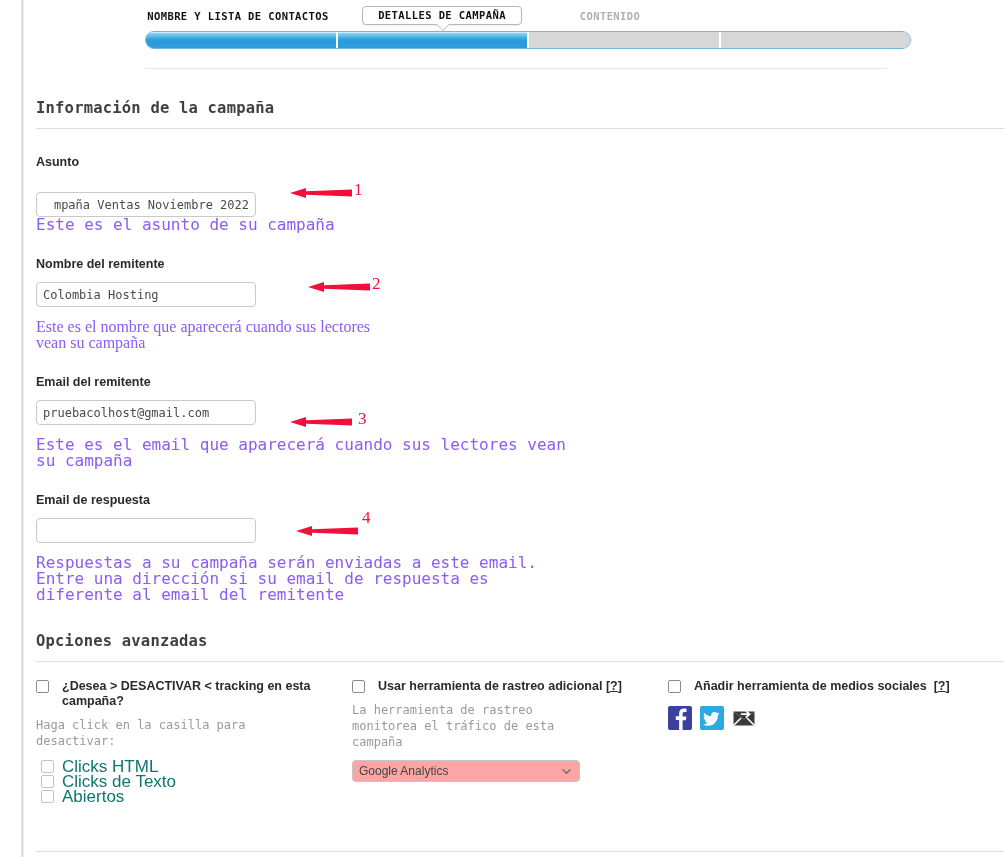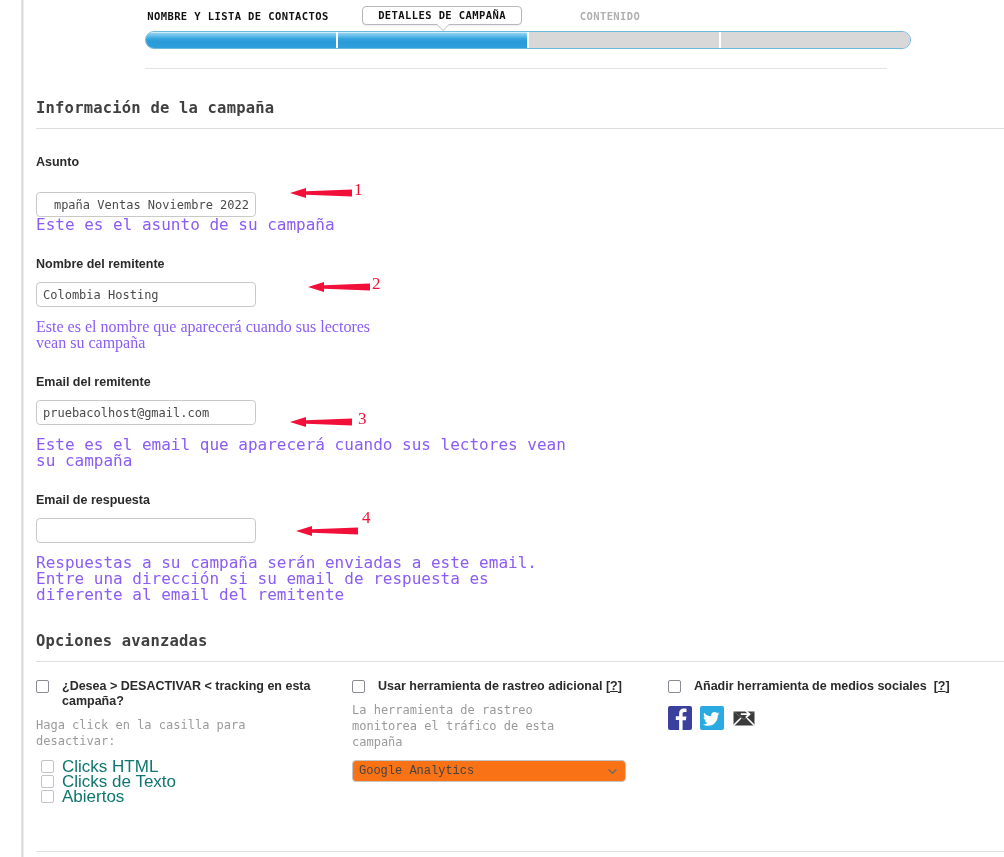--- a/index.html
+++ b/index.html
@@ -257,27 +257,27 @@
     padding-left: 26px;
     font-family: "Liberation Sans", sans-serif;
     font-size: 17px;
     color: #0f766e;
     line-height: 15px;
   }
   .sub-cb-row .cb { left: 5px; top: 1px; }
 
   .tracker-select {
     margin-top: 10px;
-    width: 274px;
+    width: 228px;
     height: 22px;
     border: 1px solid #c6c6c6;
     border-radius: 4px;
     box-sizing: border-box;
-    background: #f97316;
-    font-family: Liberation Mono, monospace;
+    background: #fca5a5;
+    font-family: Liberation Sans, sans-serif;
     font-size: 12px;
     color: #444;
     padding: 0 6px;
     position: relative;
   }
   .tracker-select .sel-text { line-height: 20px; }
   .tracker-select .chev {
     position: absolute;
     right: 8px; top: 6px;
     width: 9px; height: 9px;

